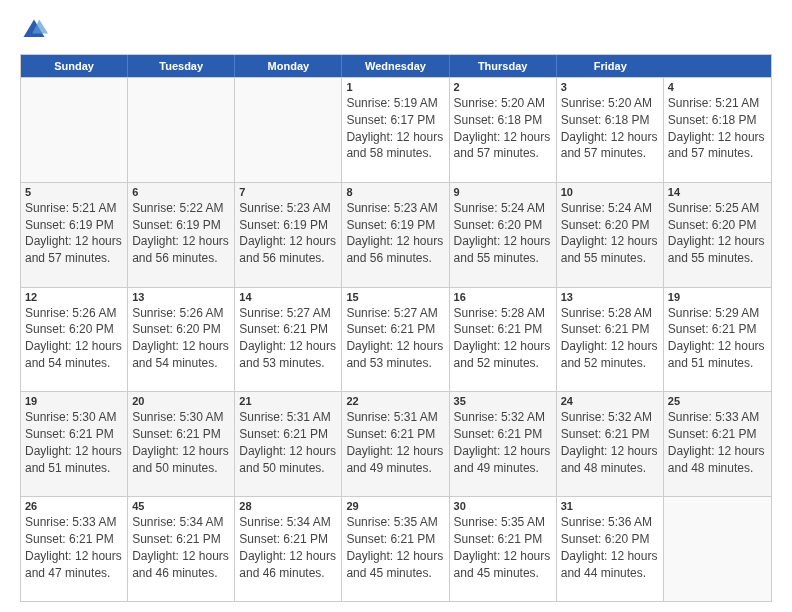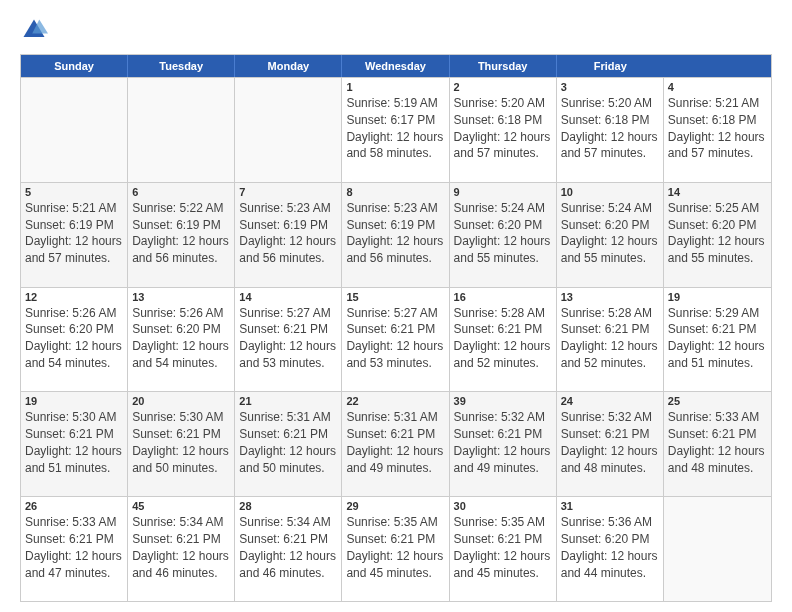--- a/index.html
+++ b/index.html
@@ -237,21 +237,21 @@
           </div>
           <div class="cal-cell">
             <div class="day-num">21</div>
             <div class="day-info">Sunrise: 5:31 AM<br>Sunset: 6:21 PM<br>Daylight: 12 hours and 50 minutes.</div>
           </div>
           <div class="cal-cell">
             <div class="day-num">22</div>
             <div class="day-info">Sunrise: 5:31 AM<br>Sunset: 6:21 PM<br>Daylight: 12 hours and 49 minutes.</div>
           </div>
           <div class="cal-cell">
-            <div class="day-num">39</div>
+            <div class="day-num">35</div>
             <div class="day-info">Sunrise: 5:32 AM<br>Sunset: 6:21 PM<br>Daylight: 12 hours and 49 minutes.</div>
           </div>
           <div class="cal-cell">
             <div class="day-num">24</div>
             <div class="day-info">Sunrise: 5:32 AM<br>Sunset: 6:21 PM<br>Daylight: 12 hours and 48 minutes.</div>
           </div>
           <div class="cal-cell">
             <div class="day-num">25</div>
             <div class="day-info">Sunrise: 5:33 AM<br>Sunset: 6:21 PM<br>Daylight: 12 hours and 48 minutes.</div>
           </div>

